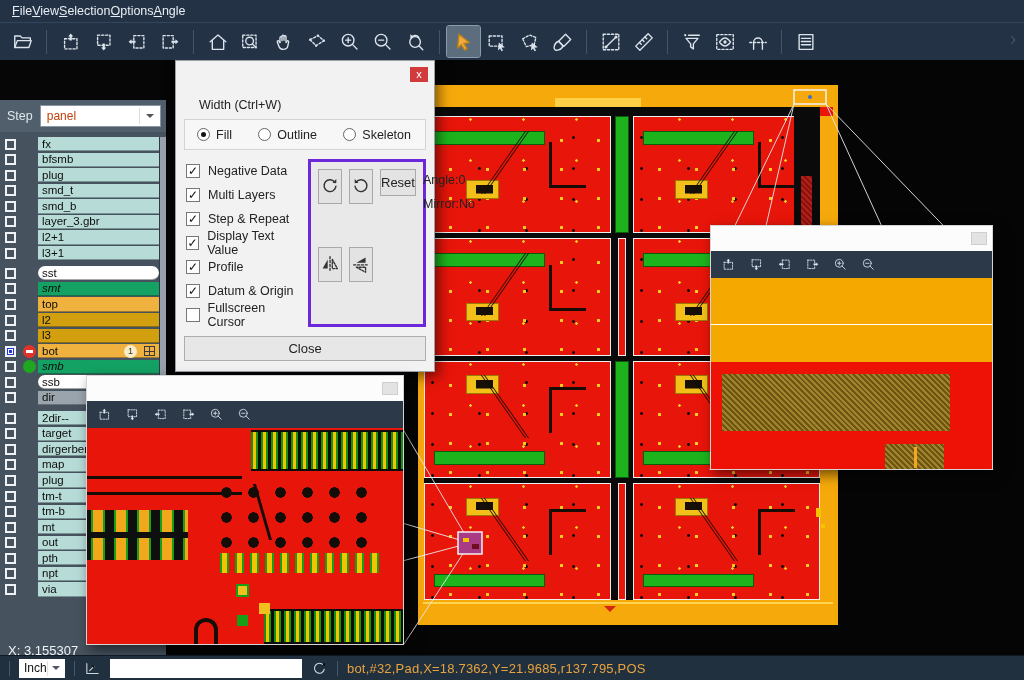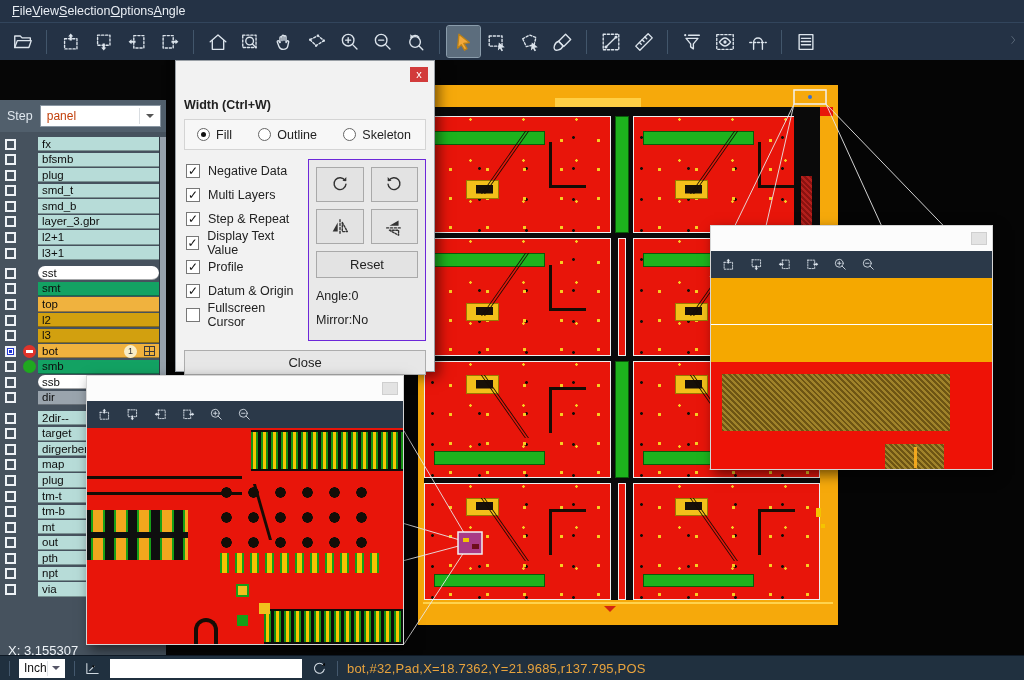--- a/index.html
+++ b/index.html
@@ -36,21 +36,21 @@
   .cbwrap { width:21px; display:flex; justify-content:center; }
   .scb { width:11px; height:11px; border:2px solid #eef2f6; background:transparent; }
   .scb.checked { background:#2337d0; box-shadow:inset 0 0 0 1px #2337d0, inset 0 0 0 2px #ffffff; }
   .dotwrap { width:17px; display:flex; justify-content:center; }
   .dot { width:13px; height:13px; border-radius:50%; position:relative; }
   .dot.red { background:#e0332a; }
   .dot.red::after { content:""; position:absolute; left:3px; top:5px; width:7px; height:3px; background:#fff; }
   .dot.green { background:#1fa81f; }
   .lab { flex:1; height:100%; display:flex; align-items:center; padding-left:4px;
          font-size:11.5px; color:#0d0d0d; border-bottom:1px solid rgba(20,26,32,.38); position:relative; }
-  .bg-cyan { background:#b7dcd8; } .bg-white { background:#ffffff;border-radius:7px; } .bg-green { background:#13a263; }
+  .bg-cyan { background:#b7dcd8; } .bg-white { background:#ffffff;border-radius:7px; } .bg-green { background:#13a263;font-style:italic; }
   .bg-amber { background:#f0b23e; } .bg-gold { background:#d2a00f; } .bg-gray { background:#9aa4ad; }
   .badge { position:absolute; right:22px; top:0.5px; width:13px; height:13px; border-radius:50%;
            background:#f8edc6; color:#333; font-size:9px; line-height:13px; text-align:center; }
   .gicn { position:absolute; right:4px; top:2px; width:11px; height:10px; border:1px solid #3a3a3a;
           background-image:linear-gradient(#3a3a3a,#3a3a3a),linear-gradient(#3a3a3a,#3a3a3a);
           background-size:1px 100%,100% 1px; background-position:50% 0,0 50%; background-repeat:no-repeat; }
   .sscroll { position:absolute; right:0; top:37px; width:7px; height:460px; background:#97a2ac; border-left:1px solid #30?; border-left:1px solid #303a44; }
   .coords { position:absolute; left:8px; top:540px; color:#eef3f8; font-size:13px; line-height:22px; }
 
   
@@ -91,33 +91,33 @@
 
   
   .dlg { position:absolute; left:175px; top:60px; width:260px; height:312px; background:#f2f2f2;
          border:1px solid #9aa0a6; box-shadow:4px 5px 12px rgba(0,0,0,.5); z-index:30;
          font-size:12.5px; color:#222; }
   .dlg-title { height:27px; background:#fdfdfd; border-bottom:1px solid #e4e4e4; line-height:27px;
                padding-left:11px; font-size:13px; color:#333; }
   .dlg-close { position:absolute; right:6px; top:6px; width:18px; height:15px; background:#d23b3b;
                color:#fff; font-size:11px; line-height:14px; text-align:center; cursor:default; }
   .dlg-body { position:absolute; left:0; right:0; top:27px; bottom:0; padding:8px 8px 9px; }
-  .wlabel { margin:2px 0 7px 0;font-weight:bold; }
+  .wlabel { margin:2px 0 7px 15px; }
   .radiobox { border:1px solid #d4d4d4; background:#f7f7f7; height:31px; display:flex; align-items:center;
               justify-content:space-between; padding:0 14px 0 12px; }
   .ritem { display:flex; align-items:center; gap:6px; }
   .rdo { width:13px; height:13px; border-radius:50%; border:1px solid #666; background:#fff; position:relative; }
   .rdo.sel::after { content:""; position:absolute; left:3px; top:3px; width:5px; height:5px; border-radius:50%; background:#111; }
   .dlg-main { display:flex; margin-top:9px; gap:6px; }
   .cklist { flex:1; }
   .ckrow { height:24px; display:flex; align-items:center; gap:8px; padding-left:2px; }
   .ck { width:14px; height:14px; background:#fff; border:1px solid #777; font-size:12px; line-height:12px;
         text-align:center; color:#111; }
-  .rpanel { width:118px; background:#e9e9e9; border:1px solid #6d28d9; padding:7px; display:flex;
-            flex-direction:column; gap:7px; }
+  .rpanel { width:118px; background:#e9e9e9; border:3px solid #6d28d9; padding:7px; display:flex;
+            flex-direction:row; gap:7px; }
   .btngrid { display:grid; grid-template-columns:1fr 1fr; gap:7px; }
   .tbtn2 { height:35px; background:#e3e3e3; border:1px solid #a9a9a9; display:flex; align-items:center;
            justify-content:center; color:#333; }
   .resetbtn { height:27px; background:#e3e3e3; border:1px solid #a9a9a9; font-size:13px; color:#222;
               font-family:"Liberation Sans",sans-serif; }
   .angletext { line-height:1.9; font-size:12.5px; }
   .closebtn { margin-top:9px; width:100%; height:25px; background:#e7e7e7; border:1px solid #adadad;
               font-size:13px; color:#222; font-family:"Liberation Sans",sans-serif; }
 
   

